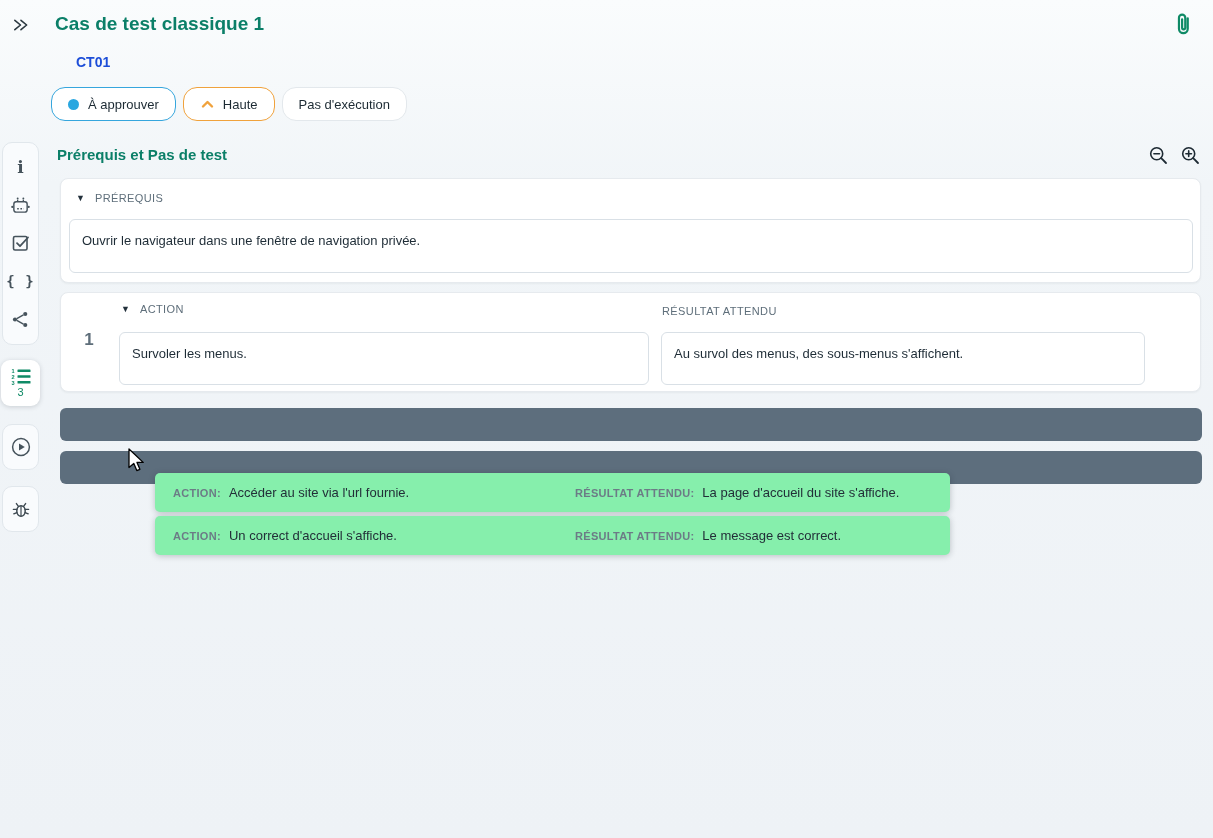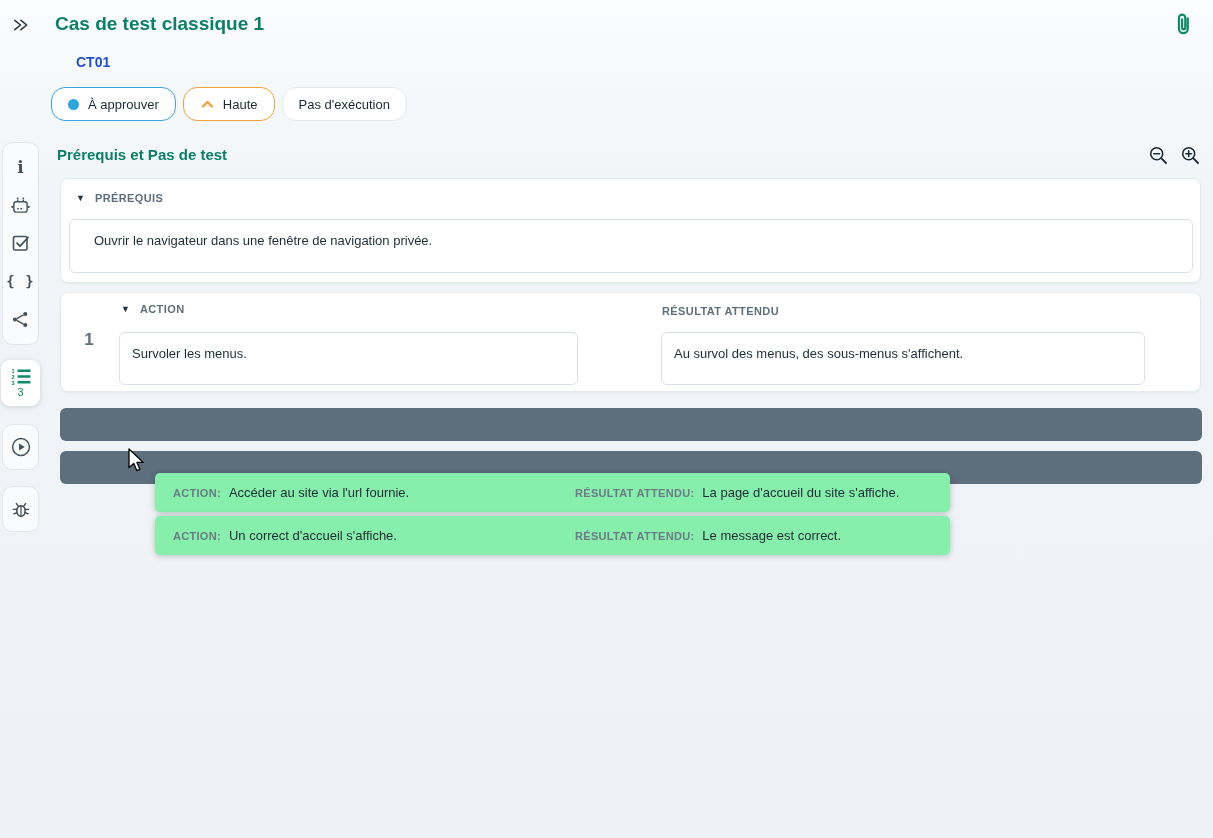--- a/index.html
+++ b/index.html
@@ -42,30 +42,30 @@
   #section-title { left: 57px; top: 146px; font-size: 15px; font-weight: bold; color: #0b7f68; }
   #zoom-controls { right: 12px; top: 145px; display: flex; gap: 11px; }
   .zoom-btn { background: none; border: none; padding: 0; cursor: pointer; display: flex; }
 
   .card { background: #fff; border: 1px solid #e6eaee; border-radius: 8px; box-shadow: 0 1px 2px rgba(20,30,40,0.05); }
   #prereq-card { left: 60px; top: 178px; width: 1141px; height: 105px; }
   #steps-card  { left: 60px; top: 292px; width: 1141px; height: 100px; }
 
   .panel-header { position: absolute; display: flex; align-items: center; gap: 10px; }
   .tri { font-size: 9px; color: #23313c; cursor: pointer; line-height: 1; }
-  .panel-label { font-size: 11px; font-weight: bold; color: #5e6e7a; letter-spacing: 0.4px; }
+  .panel-label { font-size: 11px; font-weight: normal; color: #5e6e7a; letter-spacing: 0.4px; }
 
   #prereq-header { left: 15px; top: 13px; }
-  #prereq-box { position: absolute; left: 8px; top: 40px; width: 1124px; height: 54px; border: 1px solid #d9e0e6; border-radius: 6px; background: #fff; padding: 13px 24px; font-size: 13px; color: #1e2c36; cursor: text; }
+  #prereq-box { position: absolute; left: 8px; top: 40px; width: 1124px; height: 54px; border: 1px solid #d9e0e6; border-radius: 6px; background: #fff; padding: 13px 12px; font-size: 13px; color: #1e2c36; cursor: text; }
 
   #steps-header-action { left: 60px; top: 10px; }
   #steps-header-result { left: 601px; top: 12px; align-items: center; }
   #step-number { position: absolute; left: 16px; top: 37px; width: 24px; text-align: center; font-size: 17px; font-weight: 600; color: #5e6e7a; }
   .field-box { position: absolute; top: 39px; height: 53px; border: 1px solid #d9e0e6; border-radius: 6px; background: #fff; padding: 13px 12px; font-size: 13px; color: #1e2c36; cursor: text; }
-  #action-box { left: 58px; width: 459px; }
+  #action-box { left: 58px; width: 530px; }
   #result-box { left: 600px; width: 484px; }
 
   
   .drop-bar { left: 60px; width: 1142px; height: 33px; background: #5d6e7d; border-radius: 6px; }
   #drop-bar-1 { top: 408px; }
   #drop-bar-2 { top: 451px; }
 
   
   #drag-preview { left: 155px; top: 473px; width: 795px; }
   .dp-row { position: relative; height: 39px; background: #86efac; border-radius: 5px; box-shadow: 0 1px 6px rgba(25,35,45,0.25); margin-bottom: 4px; }

